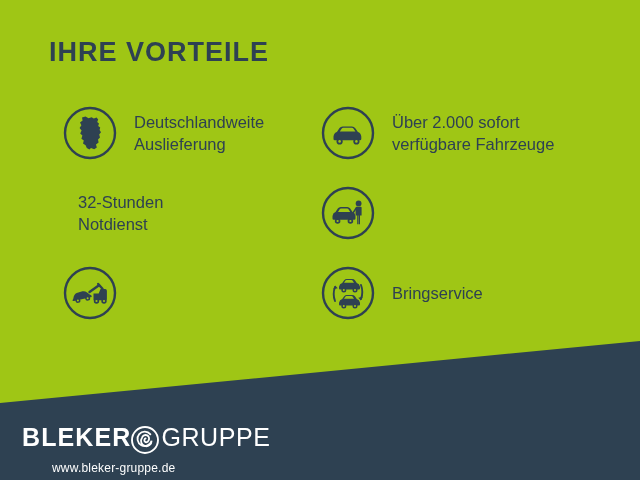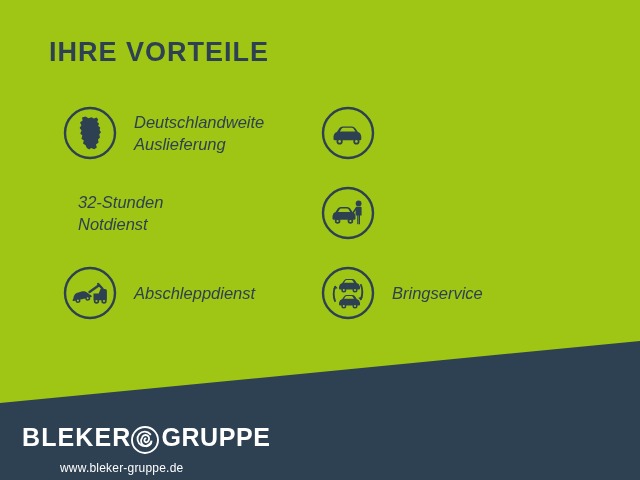--- a/index.html
+++ b/index.html
@@ -38,21 +38,20 @@
   }
   .benefits {
     position: absolute;
     left: 0;
     top: 93px;
     width: 640px;
   }
   .col {
     position: absolute;
     top: 0;
-    font-style: italic;
   }
   .col-left  { left: 62px;  width: 250px; }
   .col-right { left: 320px; width: 300px; }
 
   .benefit {
     position: relative;
     height: 80px;
     display: flex;
     align-items: center;
   }
@@ -90,28 +89,28 @@
     letter-spacing: 1.1px;
     color: #ffffff;
     line-height: 1;
   }
   .logo-mark {
     margin: 0 1px 0 -1px;
   }
   .logo-mark svg { display: block; }
   .logo-gruppe {
     font-size: 25px;
-    font-weight: bold;
+    font-weight: normal;
     letter-spacing: 0.6px;
     color: #ffffff;
     line-height: 1;
   }
   .logo-url {
     position: absolute;
-    left: 60px;
+    left: 52px;
     top: 461px;
     font-size: 12px;
     color: #ffffff;
     letter-spacing: 0.2px;
   }
 </style>
 </head>
 <body>
 
 <div id="slide">
@@ -163,21 +162,20 @@
                      q0 1.2 -1.2 1.2 l-12.2 0 Z" fill="#2e4152"></path>
 
             <path d="M27.5 27.0 L37.0 20.3" stroke="#2e4152" stroke-width="2.4" stroke-linecap="round"></path>
             <path d="M36.2 19.0 L40.5 23.8" stroke="#2e4152" stroke-width="2.4" stroke-linecap="round"></path>
             <circle cx="34.5" cy="36.0" r="2.7" fill="#2e4152"></circle>
             <circle cx="42.0" cy="36.0" r="2.7" fill="#2e4152"></circle>
             <circle cx="34.5" cy="36.0" r="1.1" fill="#9fc615"></circle>
             <circle cx="42.0" cy="36.0" r="1.1" fill="#9fc615"></circle>
           </svg>
         </span>
-        <span class="benefit-label">Abschleppdienst</span>
       </div>
 
     </div>
 
     <div class="col col-right">
 
       <div class="benefit">
         <span class="icon-wrap">
           <svg viewBox="0 0 56 56">
             <circle cx="28" cy="28" r="25" fill="none" stroke="#2e4152" stroke-width="2.4"></circle>
@@ -185,20 +183,22 @@
                      q2.2 0 3.4 1.8 l2.6 3.9 q2.8 0.8 3.4 4.4 l0 2.4 q0 1.3 -1.3 1.3
                      l-25.2 0 q-1.3 0 -1.3 -1.3 Z" fill="#2e4152"></path>
             <path d="M19.8 26.6 l2.0 -3.0 q0.5 -0.8 1.5 -0.8 l8.6 0 q1.0 0 1.5 0.8
                      l2.0 3.0 Z" fill="#9fc615"></path>
             <circle cx="19.6" cy="36.4" r="3.1" fill="#2e4152"></circle>
             <circle cx="36.4" cy="36.4" r="3.1" fill="#2e4152"></circle>
             <circle cx="19.6" cy="36.4" r="1.3" fill="#9fc615"></circle>
             <circle cx="36.4" cy="36.4" r="1.3" fill="#9fc615"></circle>
           </svg>
         </span>
+        <span class="benefit-label">Über 2.000 sofort
+verfügbare Fahrzeuge</span>
       </div>
 
       <div class="benefit">
         <span class="icon-wrap">
           <svg viewBox="0 0 56 56">
             <circle cx="28" cy="28" r="25" fill="none" stroke="#2e4152" stroke-width="2.4"></circle>
 
             <path d="M12.5 31.0 q0.5 -3.2 3.0 -3.9 l2.3 -3.6 q1.0 -1.5 2.9 -1.5 l6.6 0
                      q1.9 0 2.9 1.5 l2.3 3.6 q2.5 0.7 3.0 3.9 l0 2.6 q0 1.2 -1.2 1.2
                      l-20.6 0 q-1.2 0 -1.2 -1.2 Z" fill="#2e4152"></path>

